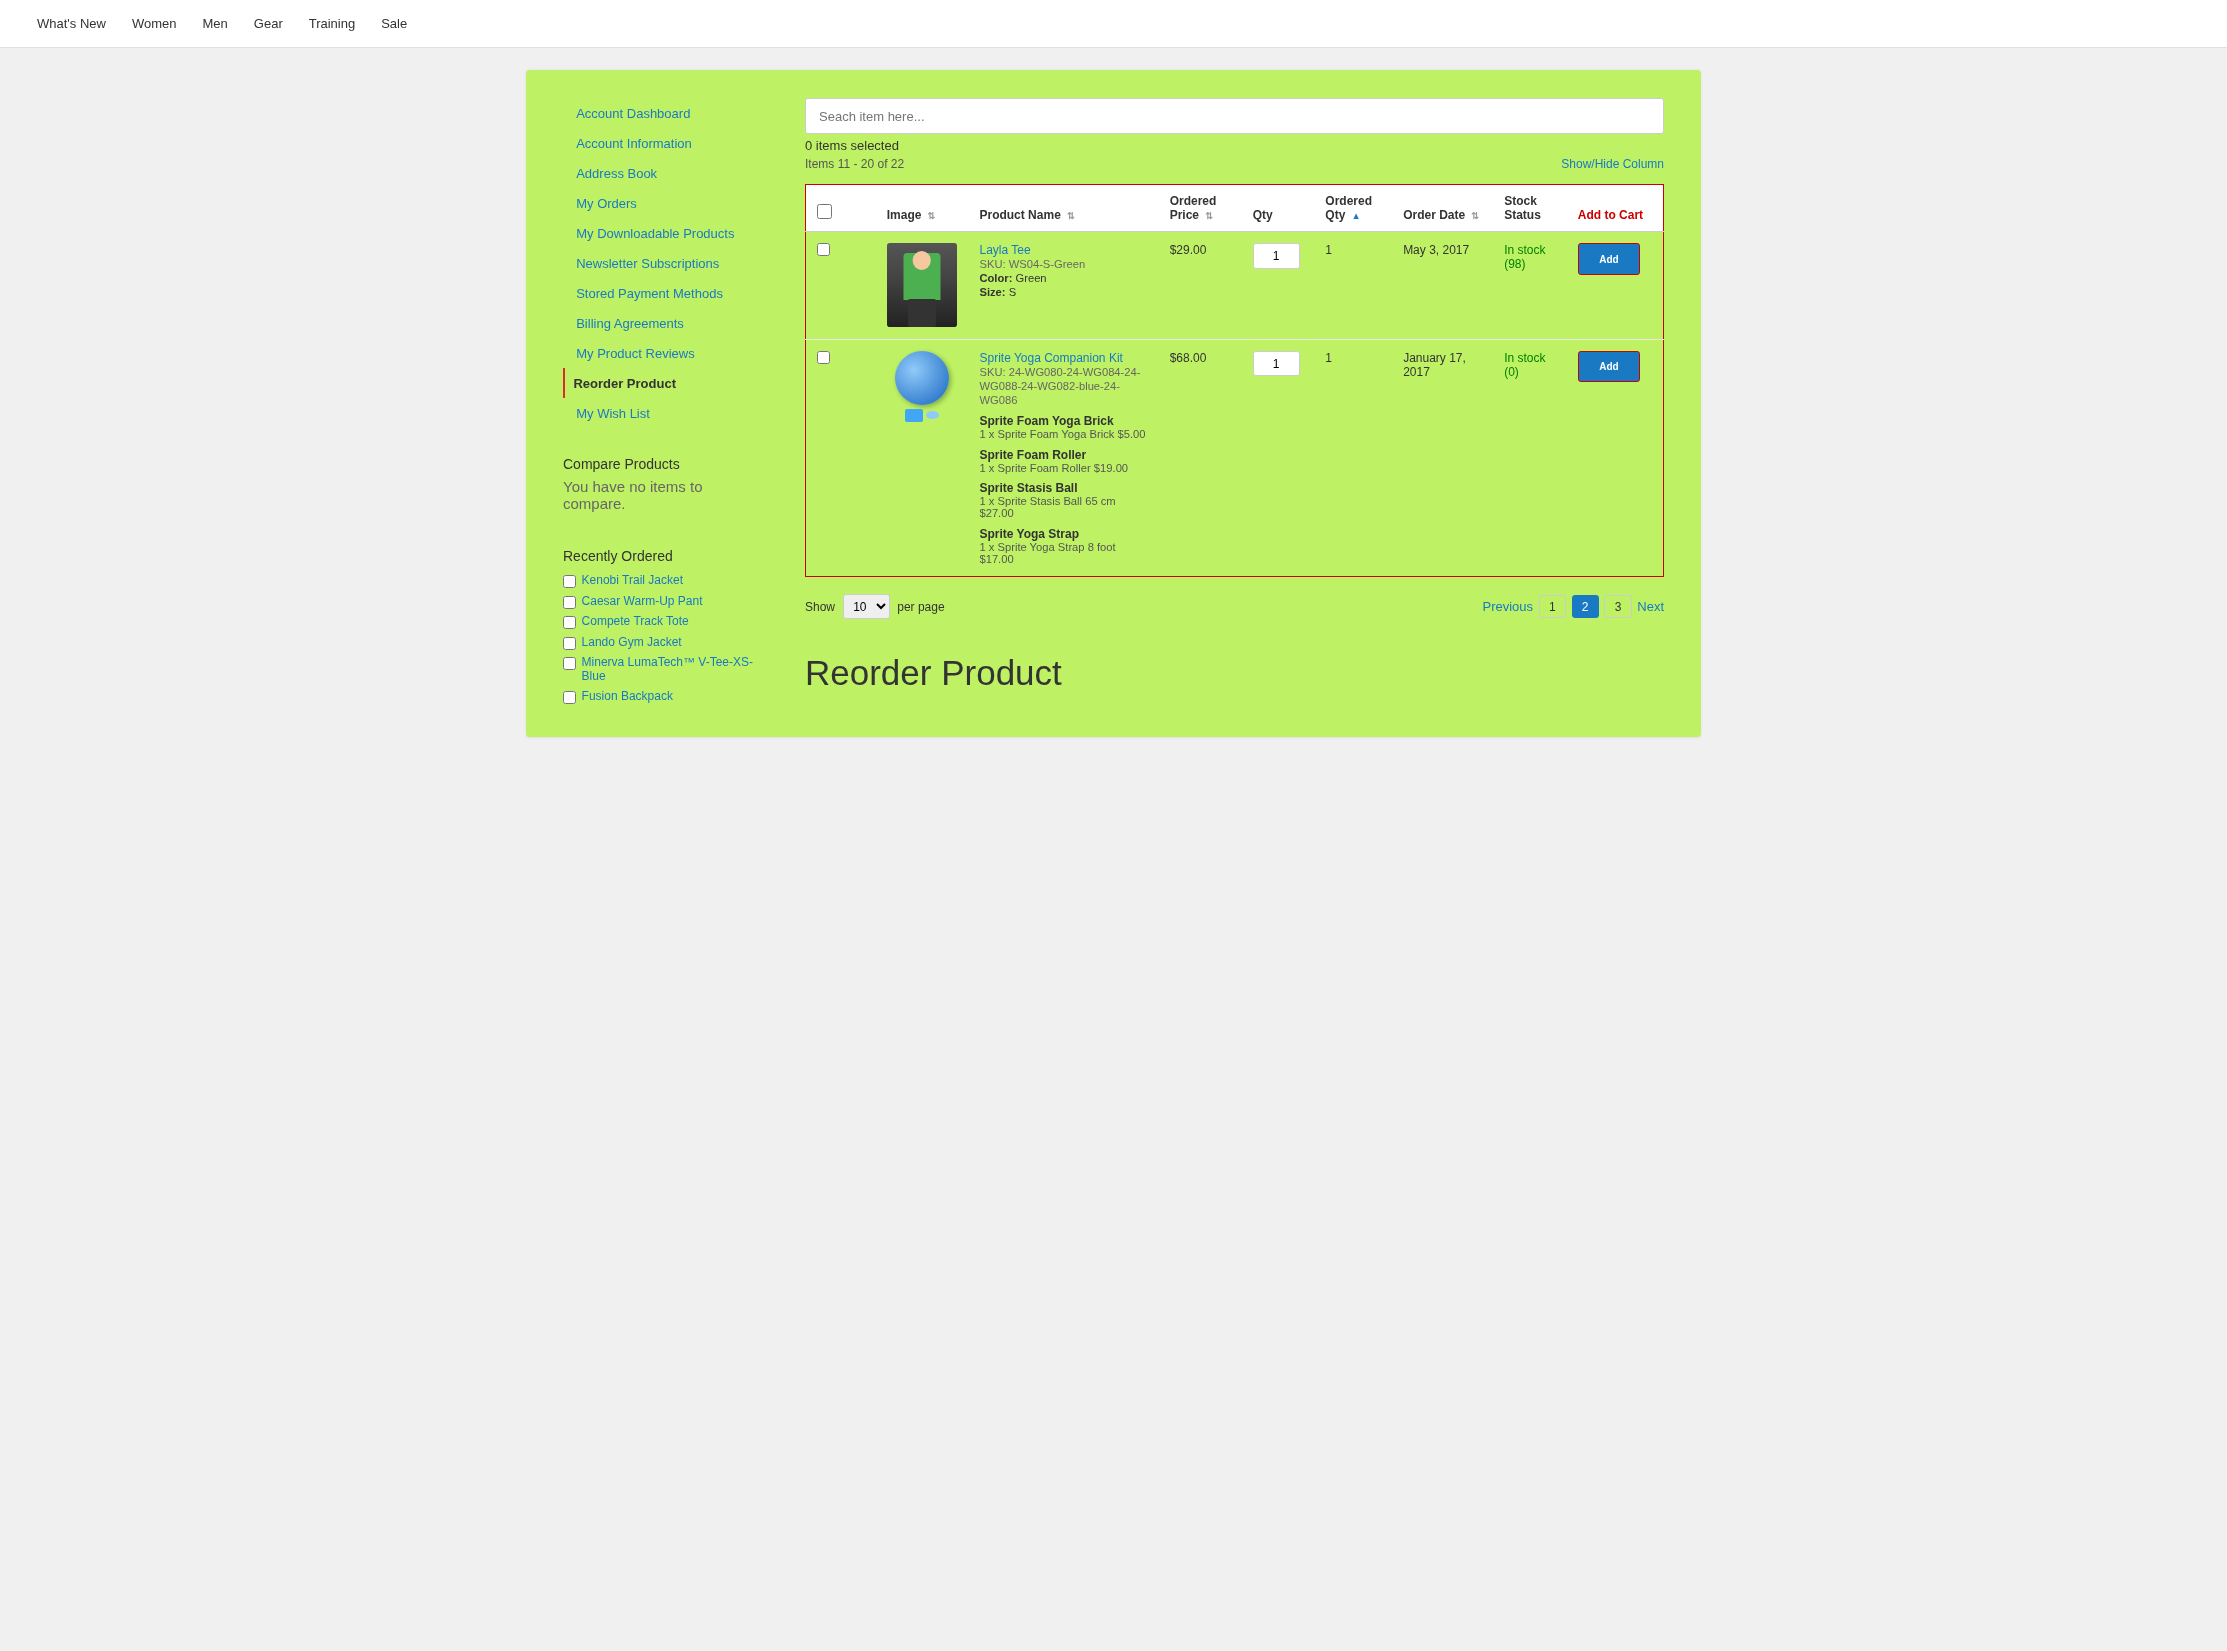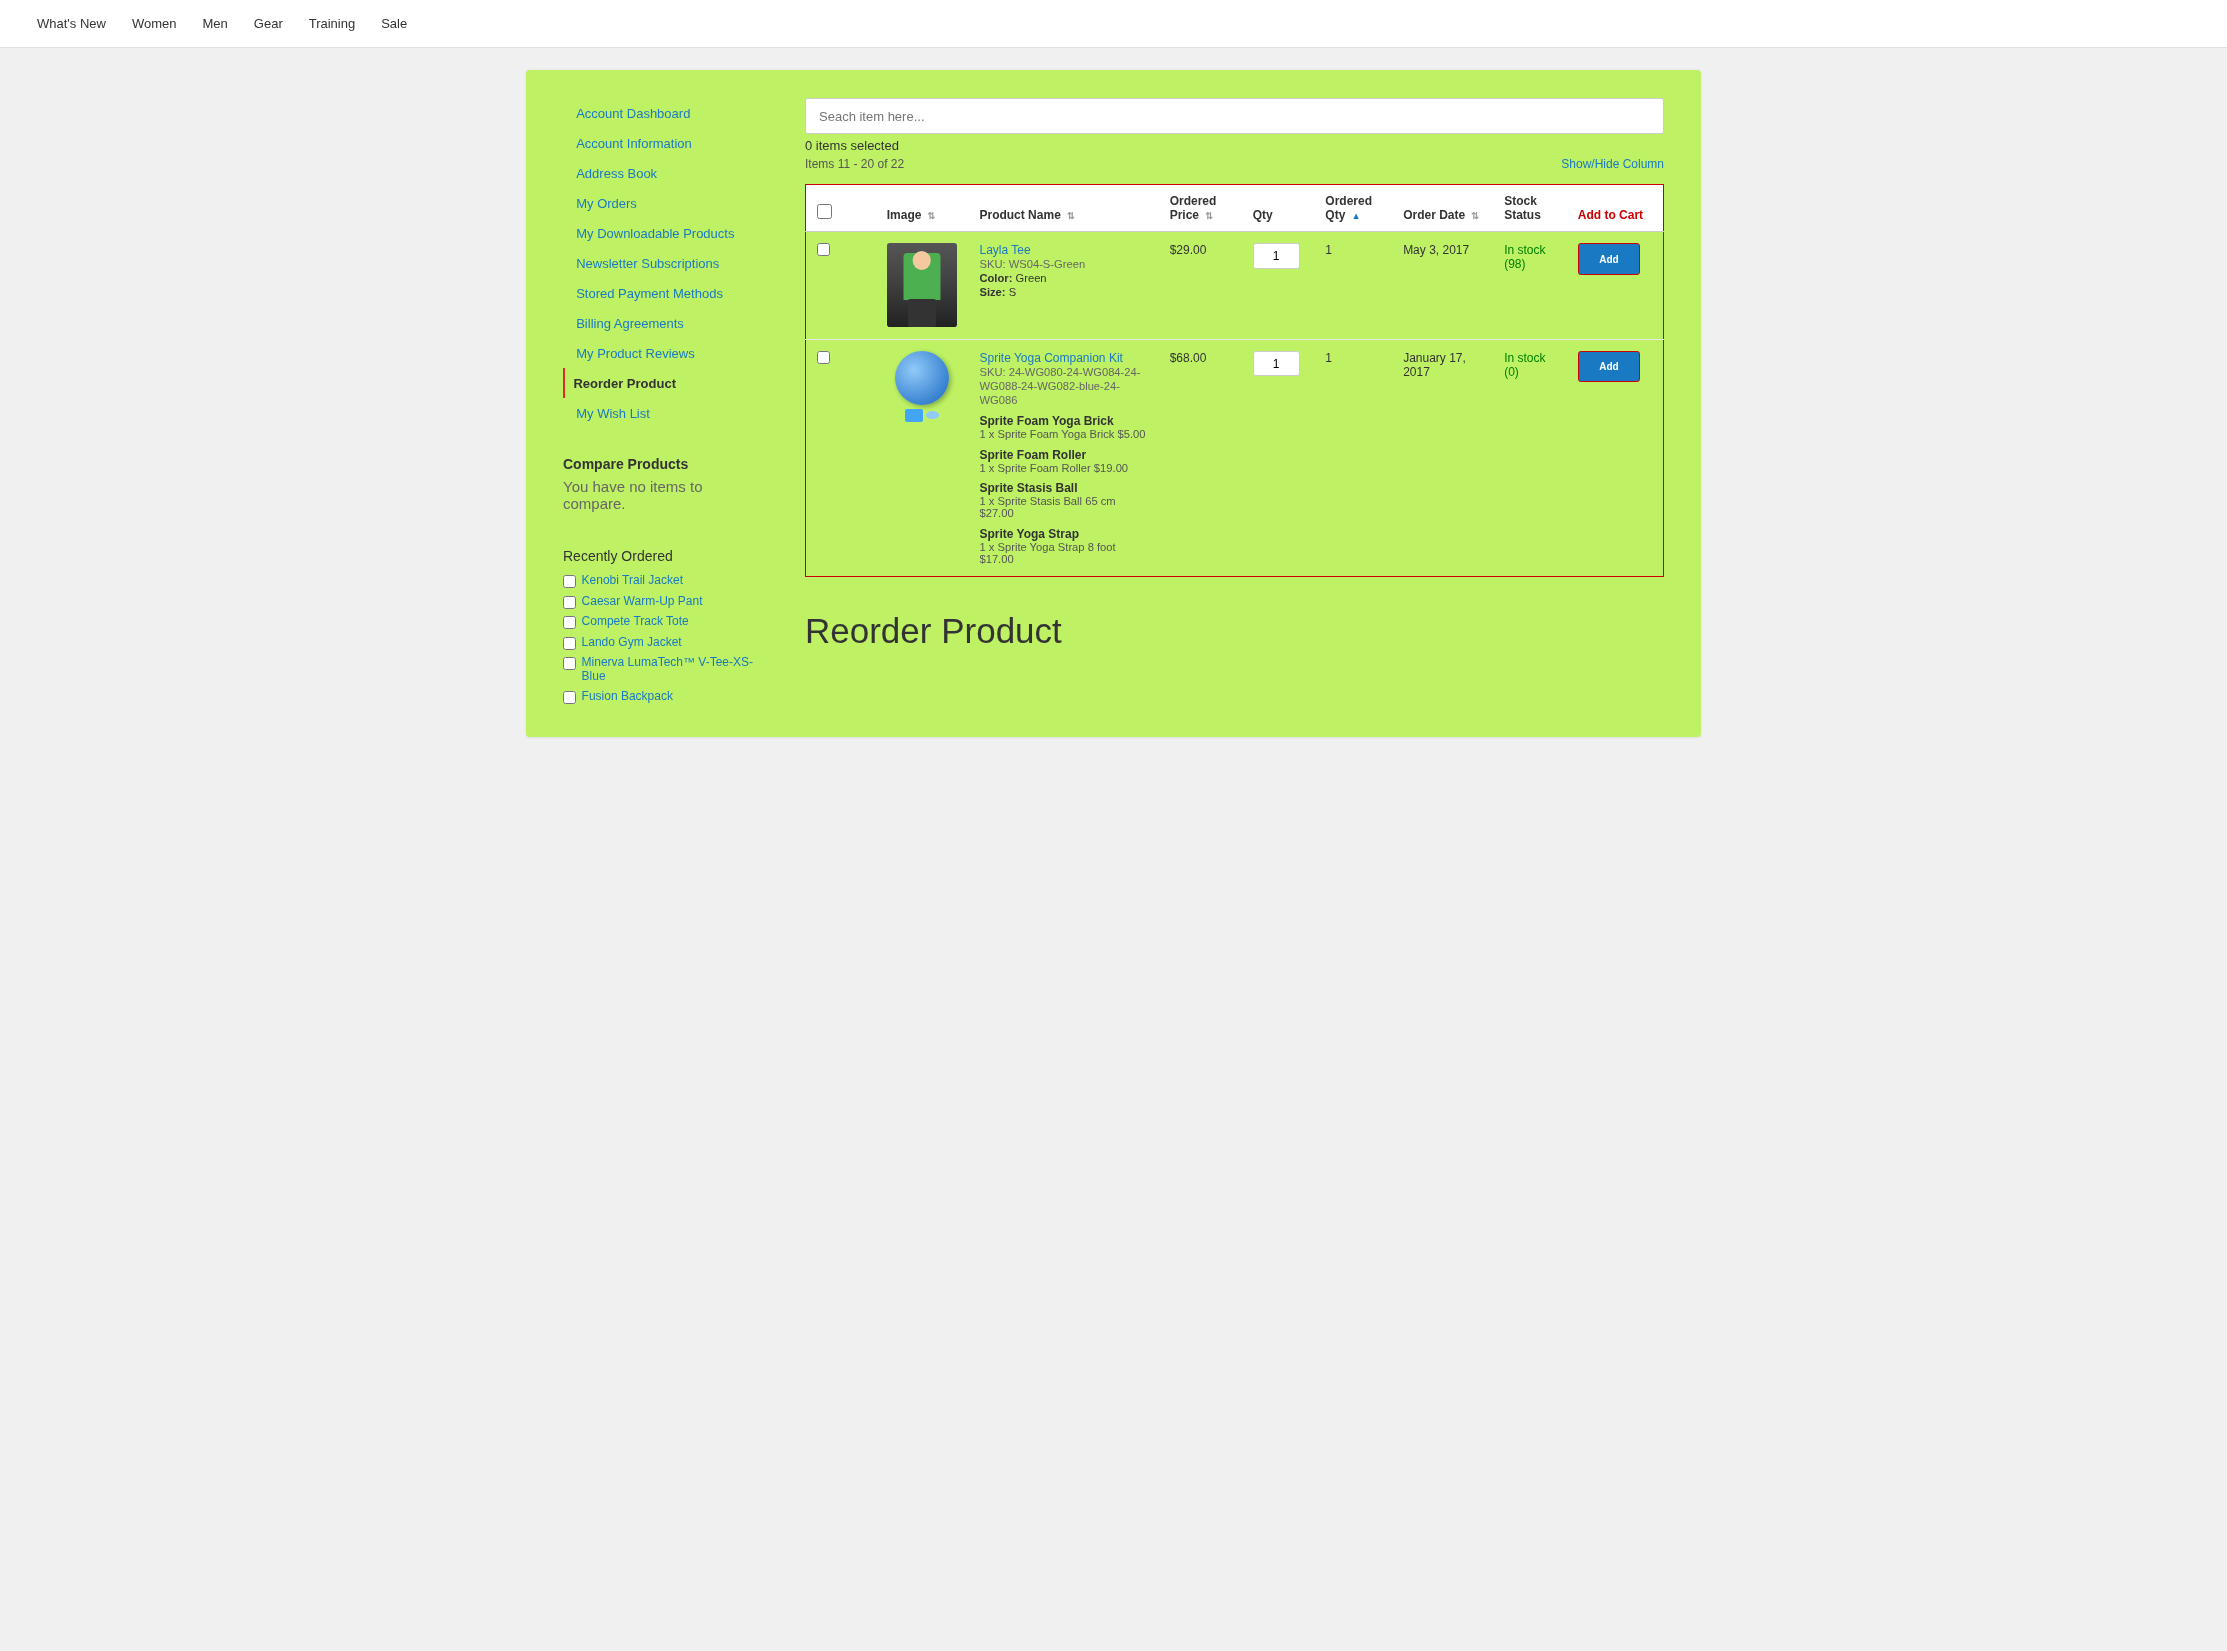--- a/index.html
+++ b/index.html
@@ -13,21 +13,21 @@
     .main-container { background: #bef264; margin: 22.4px auto; max-width: 1175px; border-radius: 3.7px; padding: 28px 37px; box-shadow: 0 0.9px 2.8px rgba(0,0,0,0.08); }
 
     .layout { display: flex; gap: 37px; }
 
     
     .sidebar { width: 205px; flex-shrink: 0; }
     .sidebar-item { padding: 7.5px 11.2px; font-size: 13px; color: #1979c3; cursor: pointer; border-left: 2.8px solid transparent; }
     .sidebar-item.active { color: #333; font-weight: bold; border-left: 2.8px solid #e02b27; padding-left: 8.4px; }
 
     .compare-section { margin-top: 28px; }
-    .compare-title { font-size: 14px; color: #333; margin-bottom: 5.6px; font-weight: bold; }
+    .compare-title { font-size: 14px; color: #333; margin-bottom: 5.6px; }
     .compare-text { font-size: 15px; color: #666; }
 
     .recently-ordered { margin-top: 36px; }
     .recently-title { font-size: 14px; color: #333; margin-bottom: 9.3px; }
     .recently-item { display: flex; align-items: flex-start; gap: 5.6px; margin-bottom: 5.6px; font-size: 12px; color: #1979c3; cursor: pointer; }
     .recently-item input[type="checkbox"] { margin-top: 1.9px; flex-shrink: 0; }
 
     
     .content { flex: 1; }
 
@@ -277,20 +277,38 @@
               <span class="in-stock">In stock (0)</span>
             </td>
             <td>
               <button class="add-btn">Add</button>
             </td>
           </tr>
         </tbody>
       </table>
 
       
+      <div class="pagination-row">
+        <div class="show-per-page">
+          <span>Show</span>
+          <select>
+            <option>10</option>
+            <option>20</option>
+            <option>50</option>
+          </select>
+          <span>per page</span>
+        </div>
+        <div class="pagination">
+          <a>Previous</a>
+          <span class="page-num">1</span>
+          <span class="page-num active">2</span>
+          <span class="page-num">3</span>
+          <a>Next</a>
+        </div>
+      </div>
 
       
 
       
       <div class="page-title-bottom">Reorder Product</div>
     </div>
   </div>
 </div>
 
 

